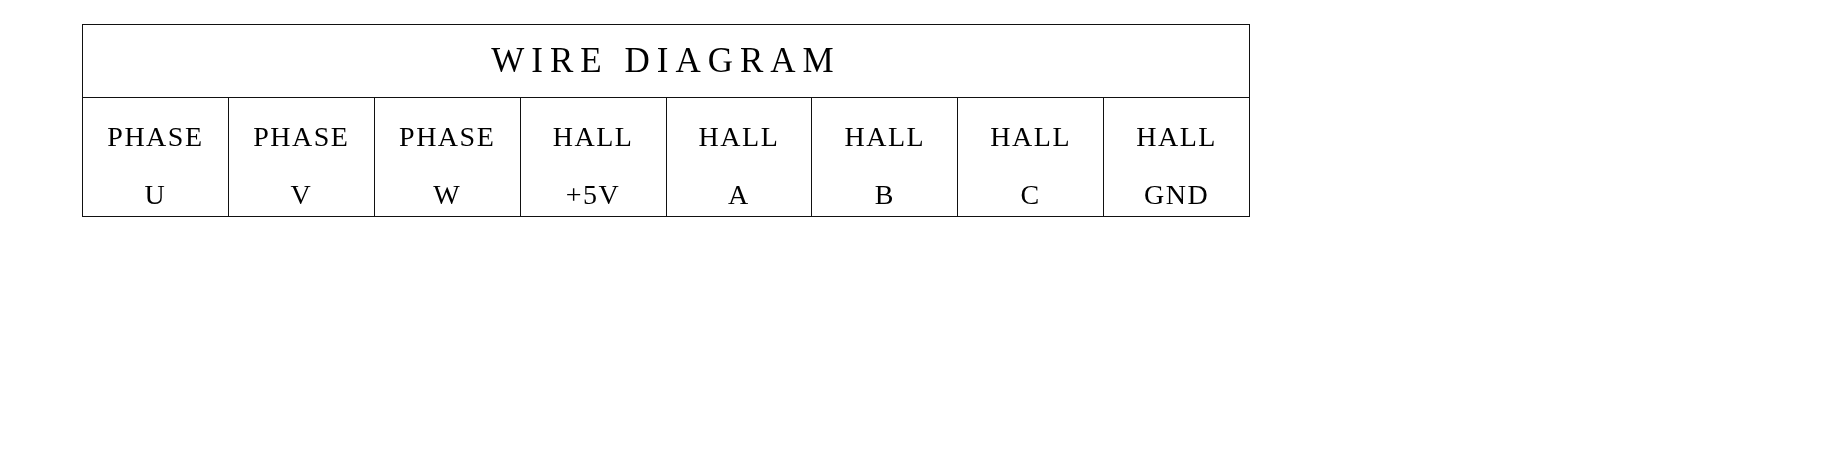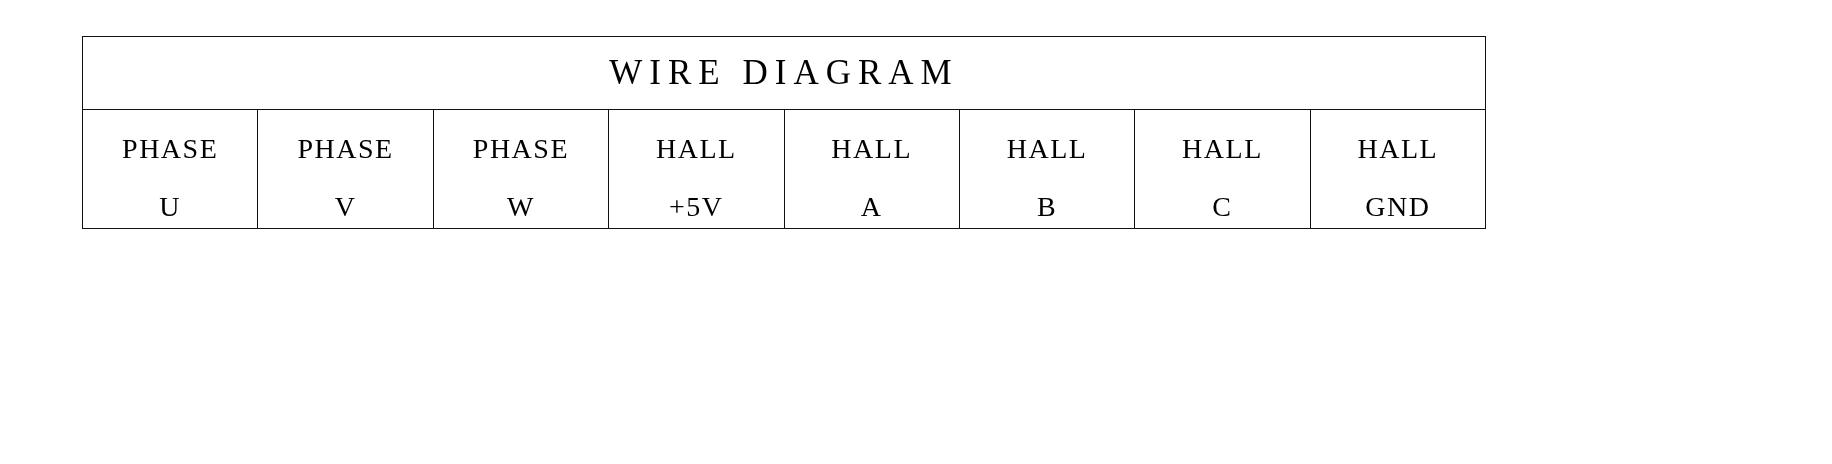--- a/index.html
+++ b/index.html
@@ -16,22 +16,22 @@
   }
   .canvas {
     position: relative;
     width: 1832px;
     height: 464px;
     background: #ffffff;
   }
   .wire-table {
     position: absolute;
     left: 82px;
-    top: 36px;
-    width: 1404px;
+    top: 24px;
+    width: 1168px;
     border-collapse: collapse;
     table-layout: fixed;
     background: #000000;
   }
   .wire-table td {
     border: 1.6px solid #111111;
     text-align: center;
     vertical-align: middle;
     padding: 0;
     background: #ffffff;

